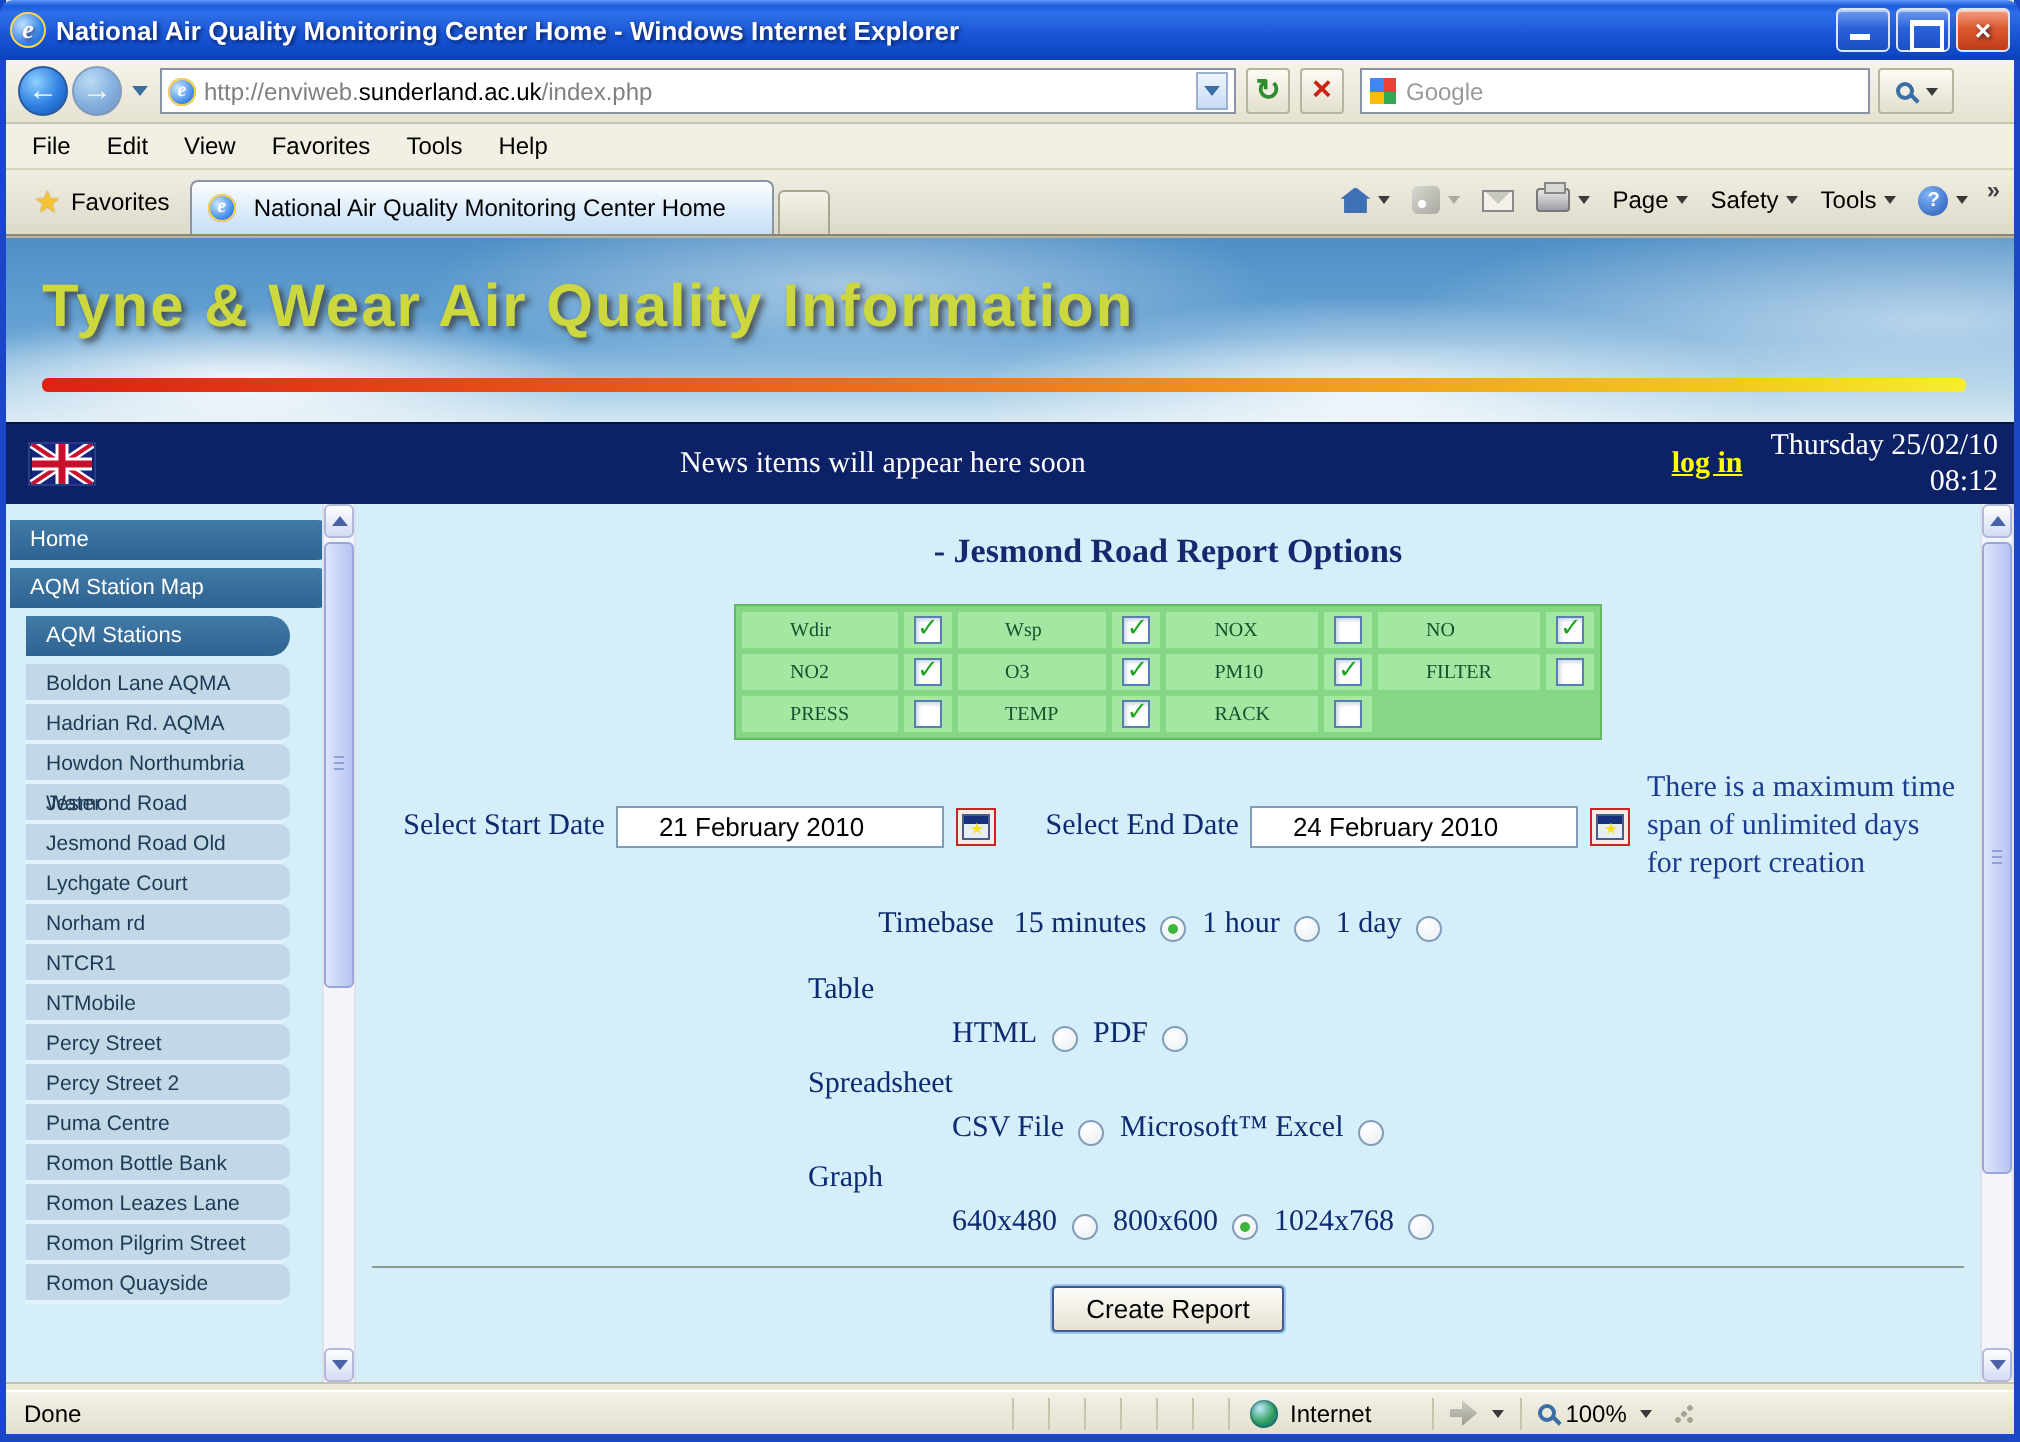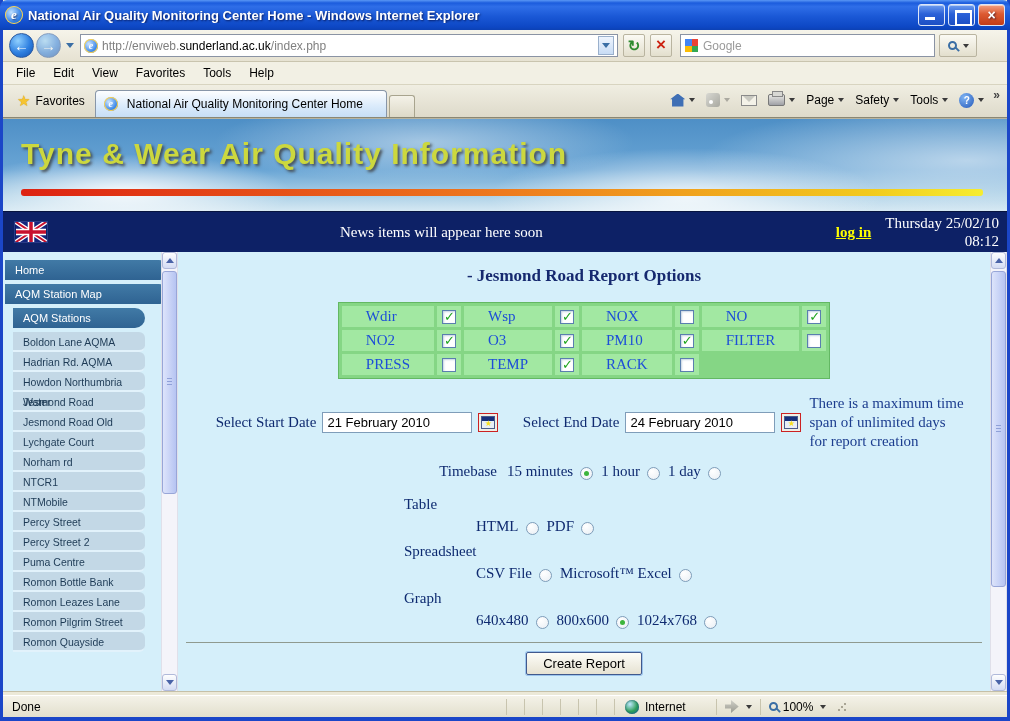--- a/index.html
+++ b/index.html
@@ -96,31 +96,31 @@
   .sb-track{flex:1;position:relative}
   .sb-thumb{position:absolute;left:0;right:0;border:1px solid #98a6d8;border-radius:3px;background:linear-gradient(90deg,#dde4fb,#b6c4f2)}
   .sb-thumb::after{content:"";position:absolute;left:4px;right:4px;top:50%;height:7px;margin-top:-4px;background:repeating-linear-gradient(180deg,#8fa0d8 0 1px,transparent 1px 3px)}
   .thumb-left{top:2px;height:55%}
   .thumb-right{top:2px;height:78%}
 
   .main{flex:1;overflow:hidden;font-family:"Liberation Serif",serif;color:#0f2a70;display:flex;flex-direction:column}
   .report-title{text-align:center;font-size:17px;font-weight:bold;margin-top:14px;color:#16296f}
 
   table.params{margin:16px auto 0;border-collapse:separate;border-spacing:3px;background:#85d685;border:1px solid #63b863}
-  .p-label{background:#a2e8a2;font-size:15px;color:#1d4ed8;padding:2px 24px;min-width:52px}
+  .p-label{background:#a2e8a2;font-size:10px;color:#14532d;padding:2px 24px;min-width:52px}
   .p-check{background:#a2e8a2;padding:2px 5px;text-align:center}
   .p-pad{background:#85d685}
   .cb{display:inline-block;width:14px;height:14px;background:#fff;border:1px solid #5a7fae;box-shadow:inset 1px 1px 2px #c5d3e2;position:relative;vertical-align:middle}
   .cb.on::after{content:"\2713";position:absolute;left:1px;top:-2px;color:#1ea51e;font:bold 13px "DejaVu Sans",sans-serif}
 
   .dates{display:flex;justify-content:center;margin-top:14px;gap:8px}
   .date-rows{display:flex;gap:9px}
   .date-row{display:flex;align-items:center;gap:6px}
   .date-label{width:112px;text-align:right;font-size:15px}
-  .date-input{width:150px;height:21px;border:1px solid #7f9db9;background:#fff;font:13px "Liberation Sans",sans-serif;padding:0 4px;color:#000}
+  .date-input{width:164px;height:21px;border:1px solid #7f9db9;background:#fff;font:13px "Liberation Sans",sans-serif;padding:0 20px;color:#000}
   .cal-btn{width:20px;height:19px;border:1px solid #cc2222;background:#efefe6;display:flex;align-items:center;justify-content:center}
   .cal-inner{width:14px;height:13px;background:linear-gradient(180deg,#16307c 0 4px,#e8eef6 4px);border:1px solid #4a5a8a;text-align:center;color:#f8e020;font-size:8px;line-height:14px}
   .note{font-size:15px;line-height:19px;color:#1c3d8f;padding-top:1px}
 
   .timebase{display:flex;justify-content:center;align-items:center;gap:10px;margin-top:12px;font-size:15px}
   .opt{display:inline-flex;align-items:flex-end;gap:7px;margin-right:8px}
   .opt-label{font-size:15px}
   .radio{display:inline-block;width:13px;height:13px;border:1px solid #7f9db9;border-radius:50%;background:radial-gradient(circle at 35% 30%,#fff,#e8eef4);position:relative}
   .radio.on::after{content:"";position:absolute;left:3px;top:3px;width:5px;height:5px;border-radius:50%;background:#3db53d}
 

